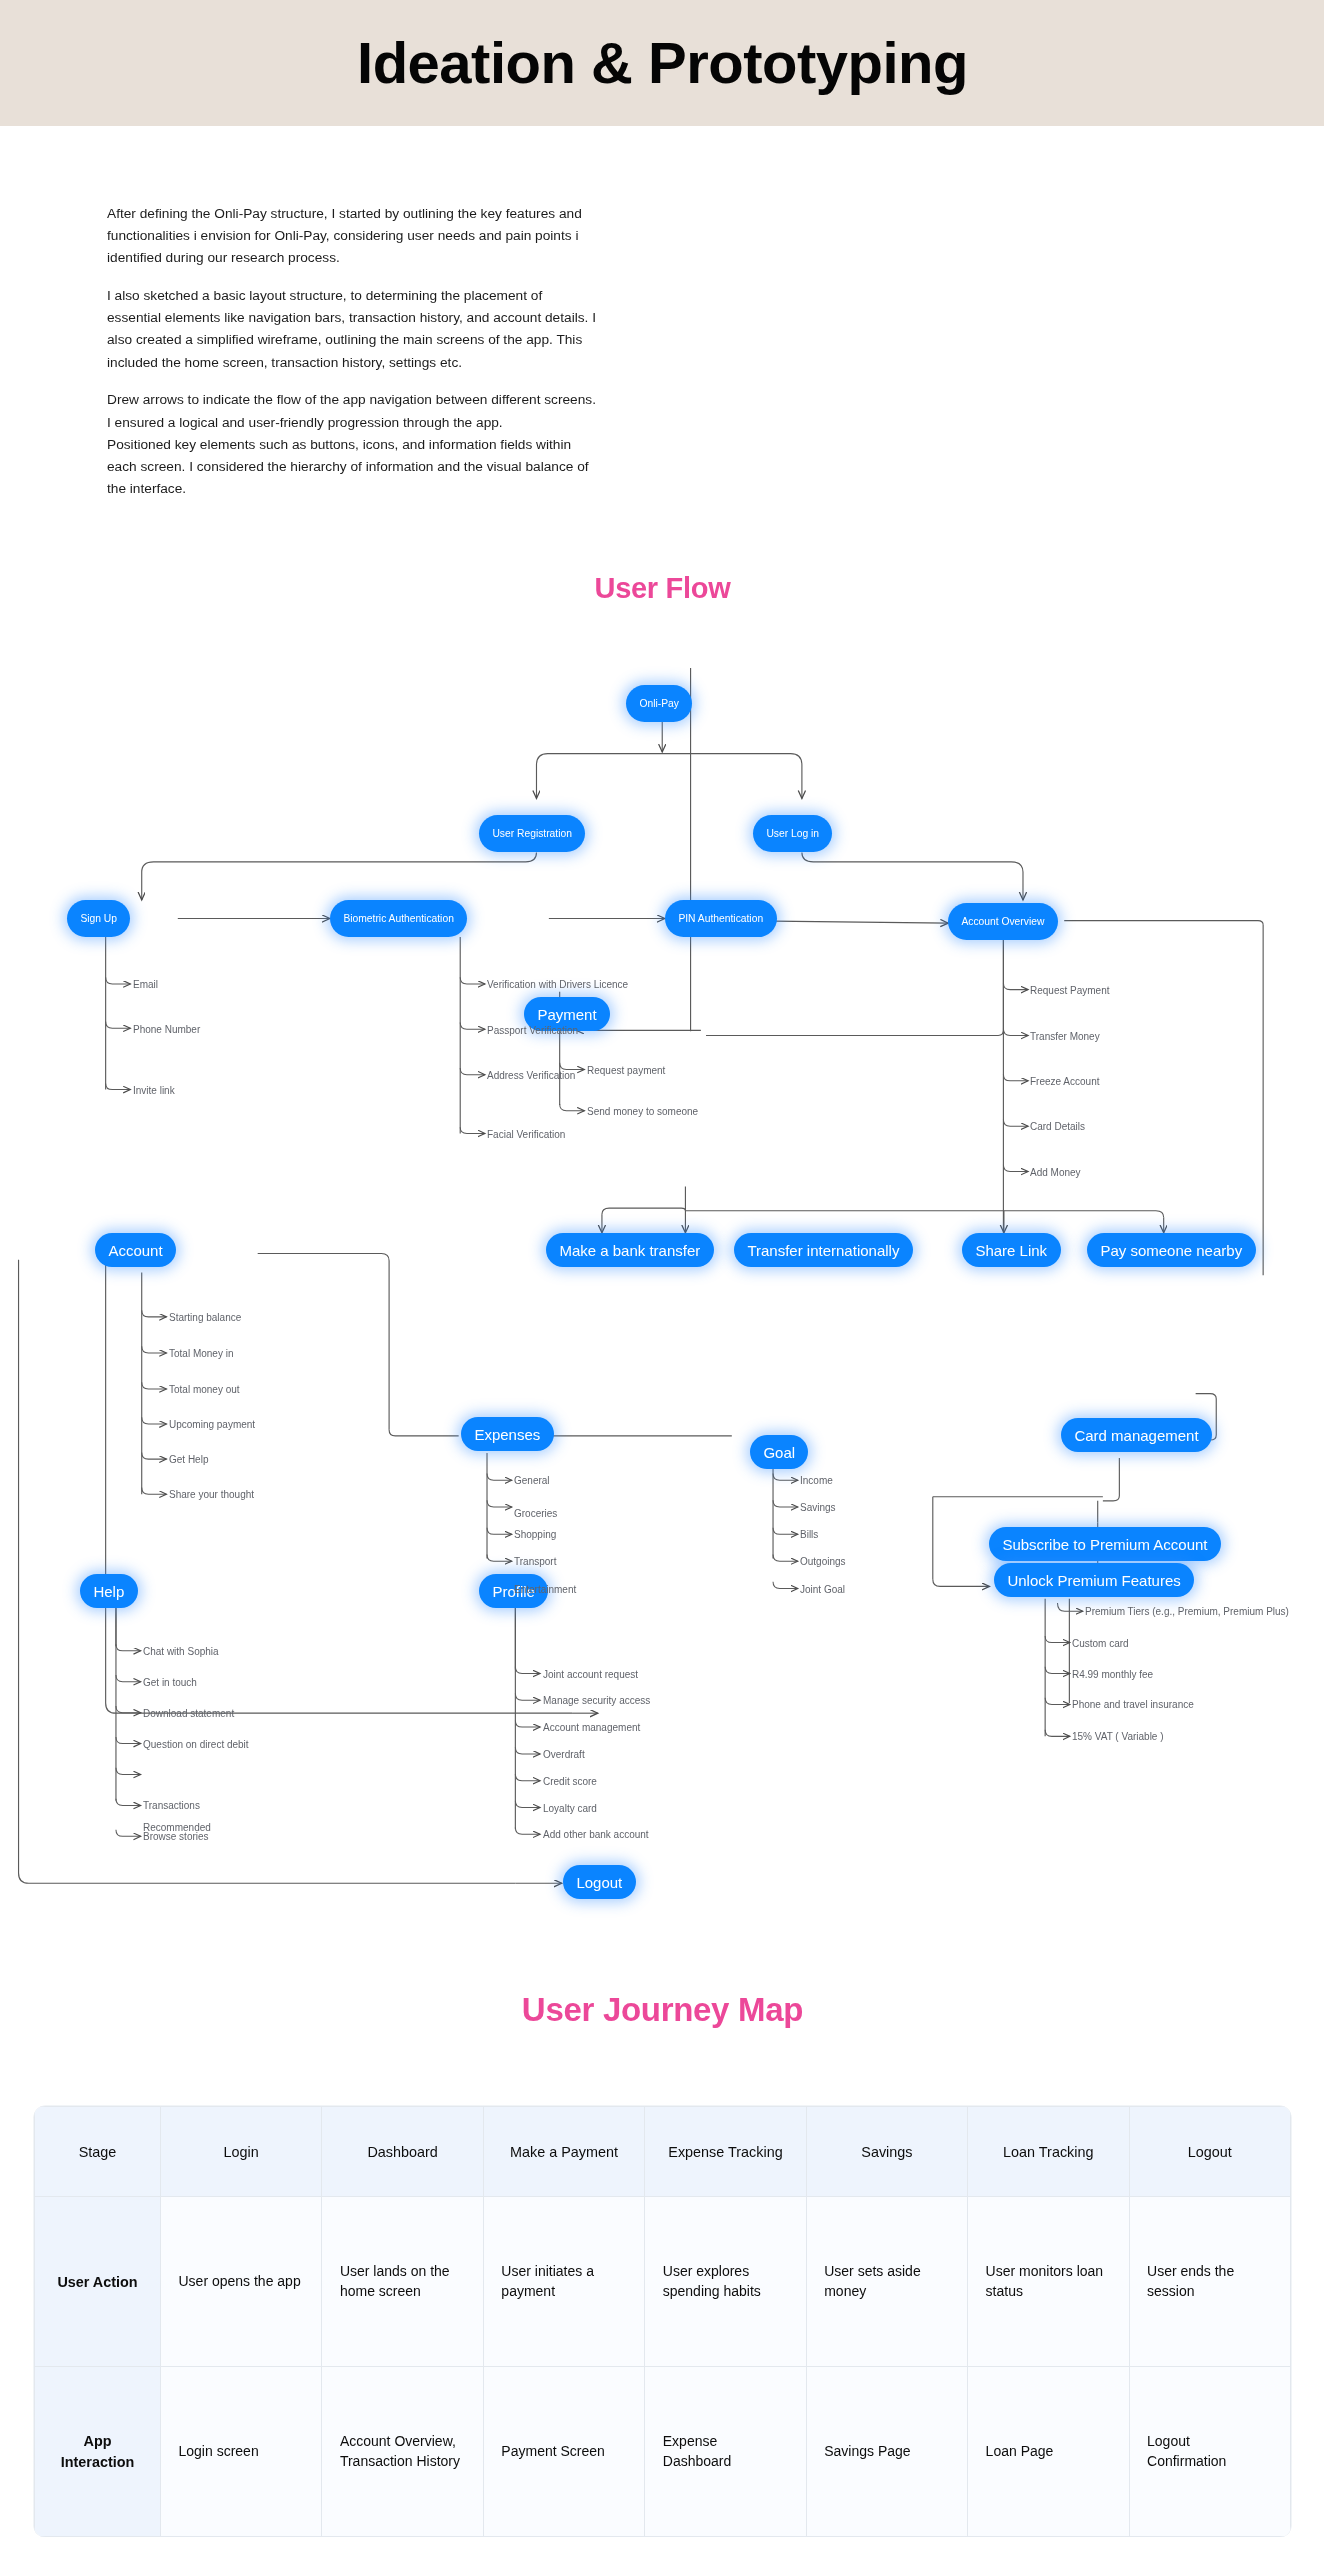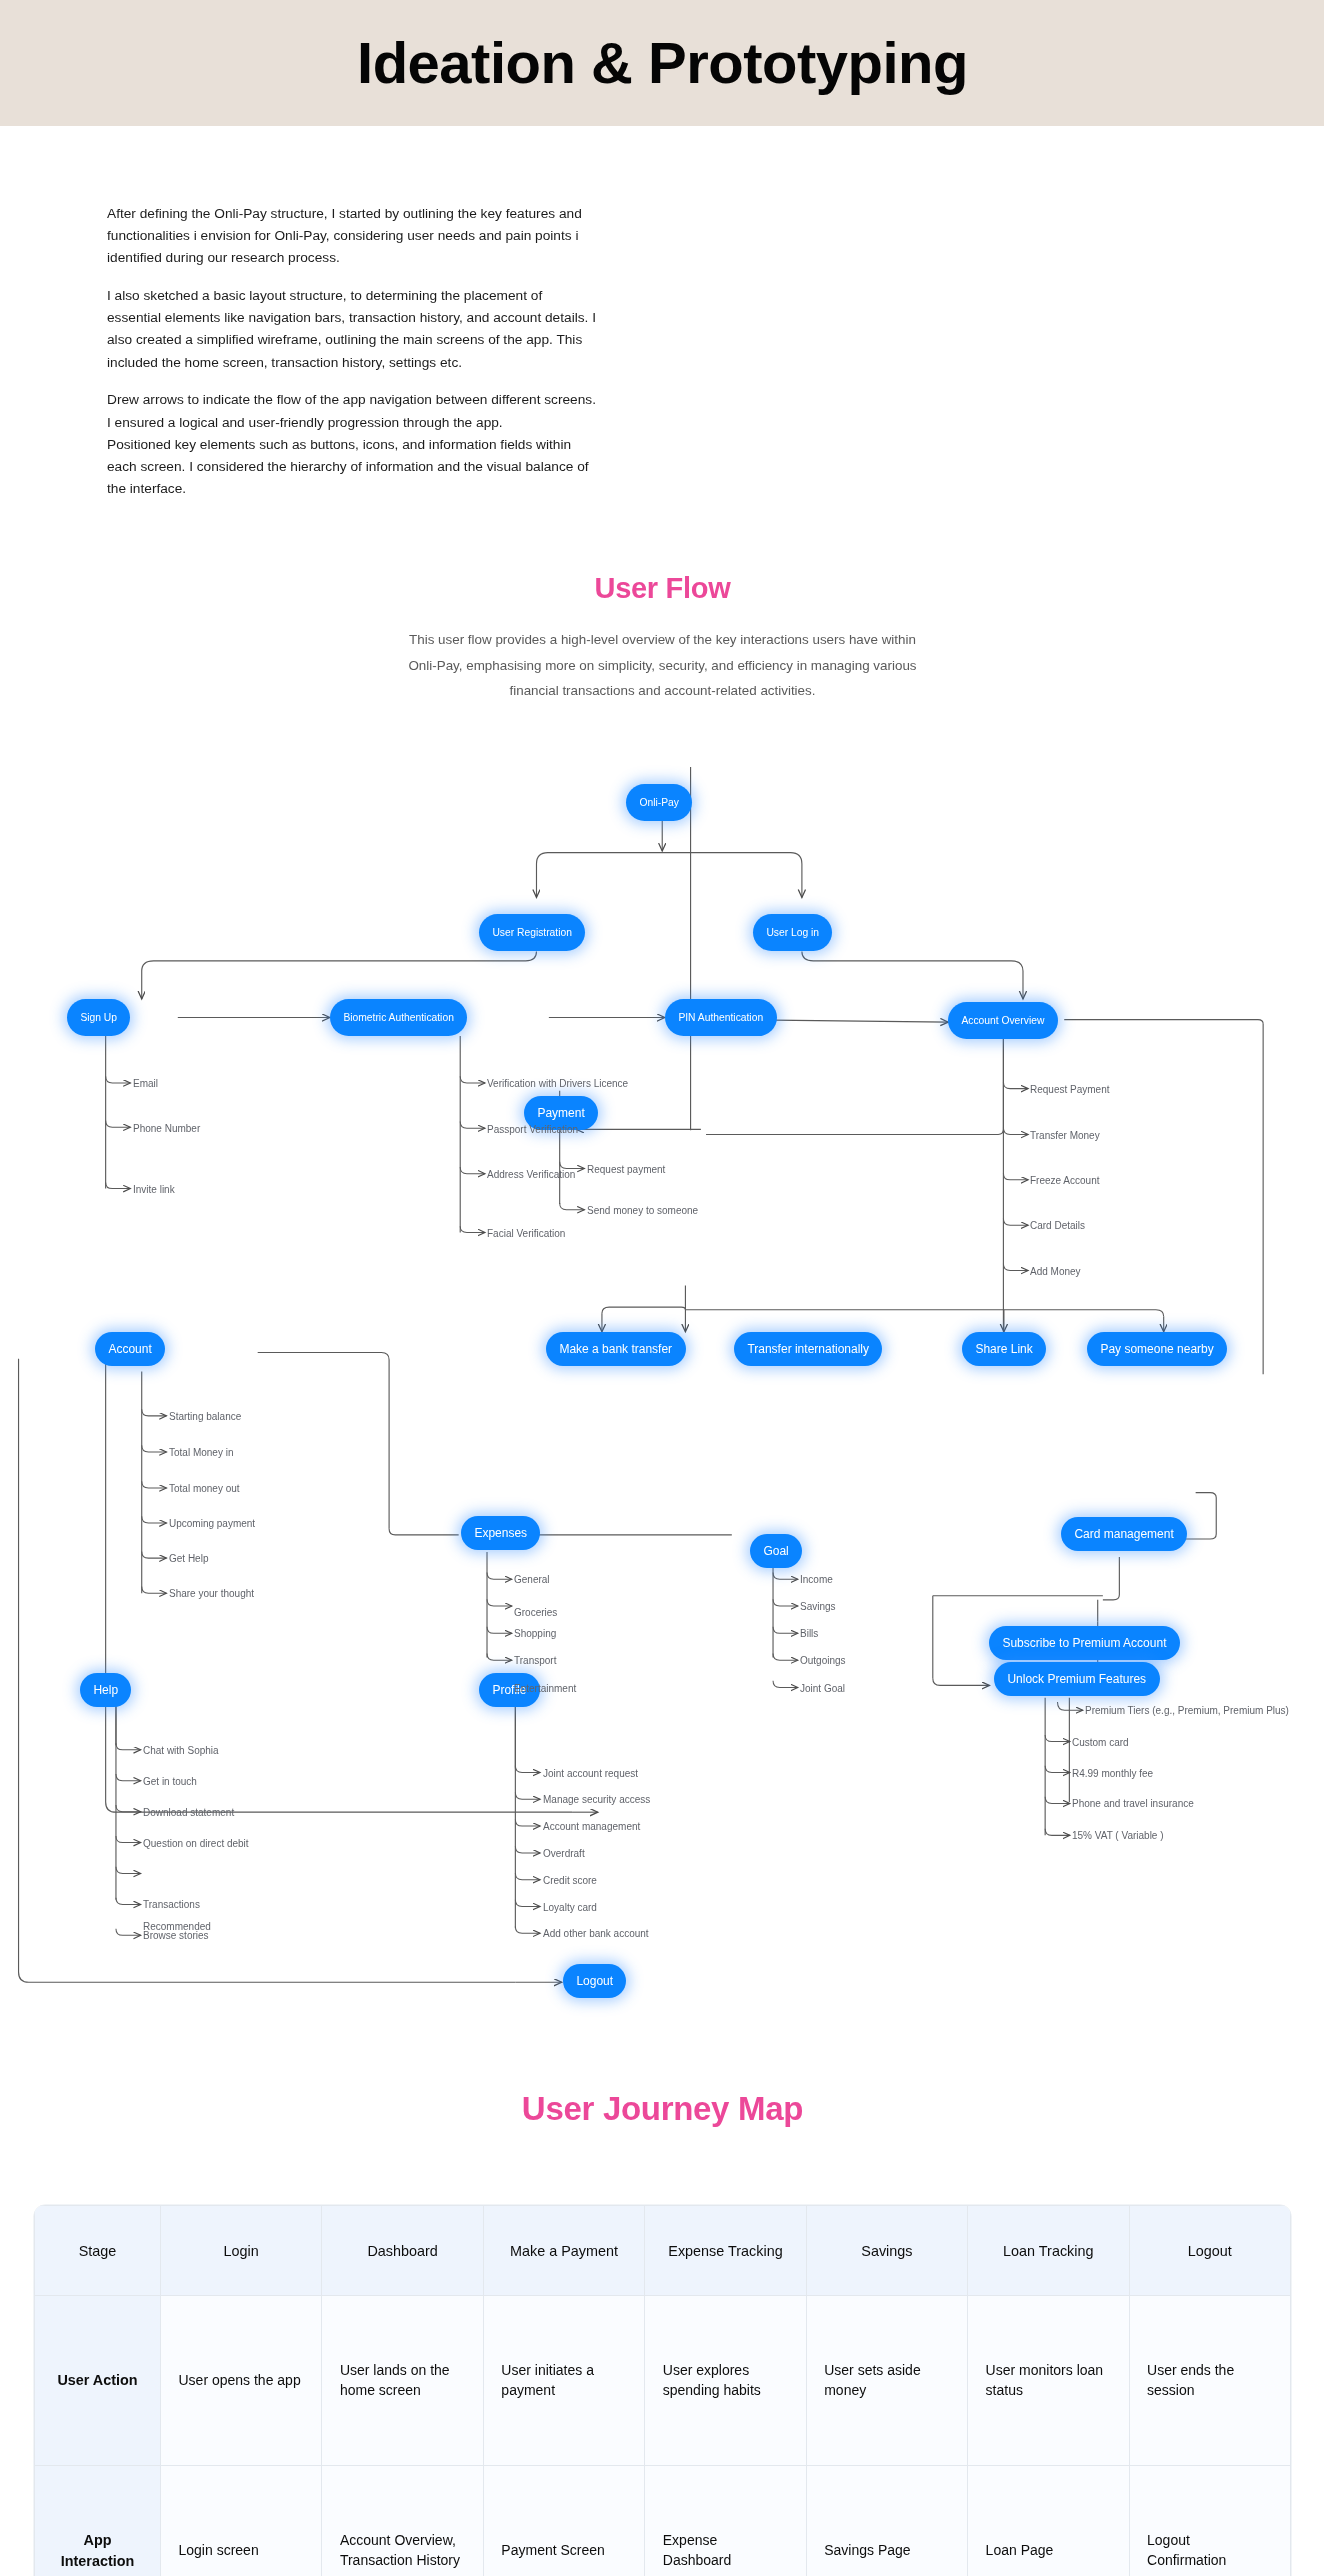--- a/index.html
+++ b/index.html
@@ -81,21 +81,21 @@
     display: flex;
     align-items: center;
     justify-content: center;
     font-size: 10.3px;
     font-weight: 400;
     white-space: nowrap;
     box-shadow: 0 0 13.4px 3.6px rgba(50,140,255,0.42);
     padding: 0 13.4px;
     height: 37px;
   }
-  .node.sm { height: 34px; font-size: 12px; }
+  .node.sm { height: 34px; font-size: 15px; }
 
   .leaf {
     position: absolute;
     font-size: 10px;
     color: #60636a;
     white-space: nowrap;
     line-height: 1;
   }
 
   
@@ -150,21 +150,20 @@
   <div class="intro-inner">
     <p>After defining the Onli-Pay structure, I started by outlining the key features and functionalities i envision for Onli-Pay, considering user needs and pain points i identified during our research process.</p>
     <p>I also sketched a basic layout structure, to determining the placement of essential elements like navigation bars, transaction history, and account details. I also created a simplified wireframe, outlining the main screens of the app. This included the home screen, transaction history, settings etc.</p>
     <p style="white-space:pre-line">Drew arrows to indicate the flow of the app navigation between different screens. I ensured a logical and user-friendly progression through the app.
 Positioned key elements such as buttons, icons, and information fields within each screen. I considered the hierarchy of information and the visual balance of the interface.</p>
   </div>
 </section>
 
 <section class="section-head" style="margin-top:72px">
   <h2>User Flow</h2>
-  <div class="sub">This user flow provides a high-level overview of the key interactions users have within Onli-Pay, emphasising more on simplicity, security, and efficiency in managing various financial transactions and account-related activities.</div>
 </section>
 
 <div class="flow-wrap">
   <svg class="flow-svg" viewBox="0 0 2571 2510">
     <defs>
       <marker id="ah" markerWidth="9" markerHeight="9" refX="7" refY="3.2" orient="auto">
         <path d="M0,0 L7,3.2 L0,6.4" fill="none" stroke="#4a4a4a" stroke-width="1.1"></path>
       </marker>
     </defs>
     <g fill="none" stroke="#5a5a5a" stroke-width="2.2" marker-end="url(#ah)">

